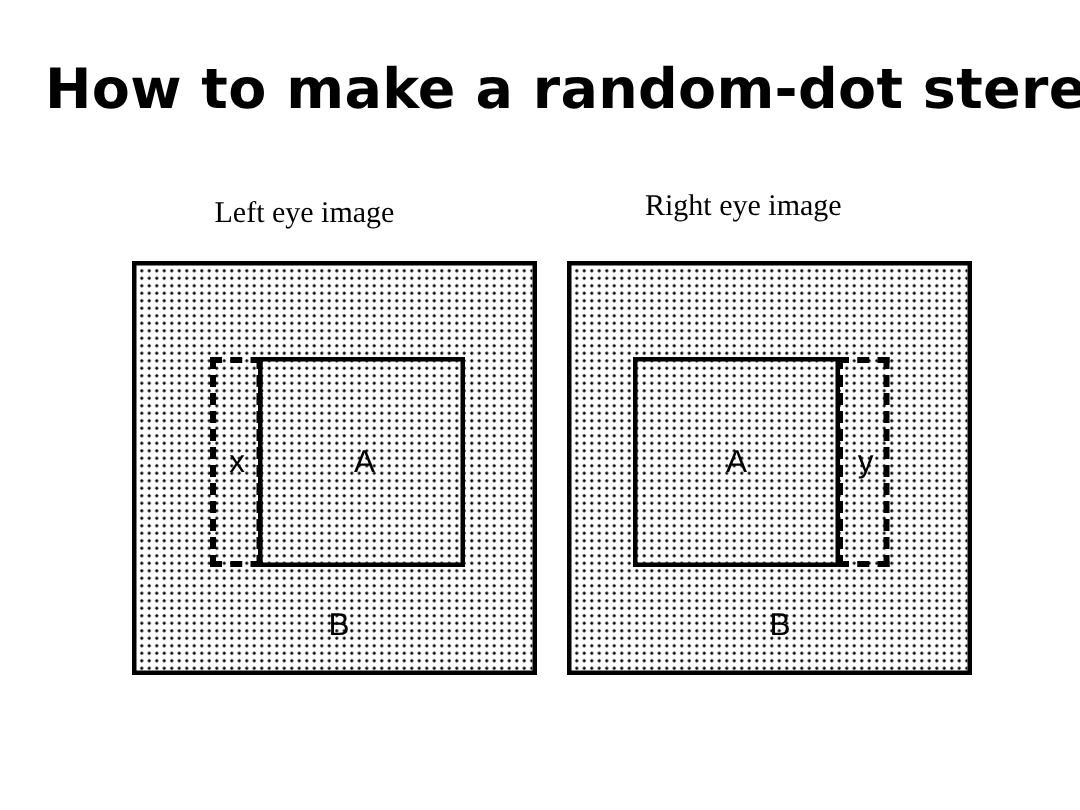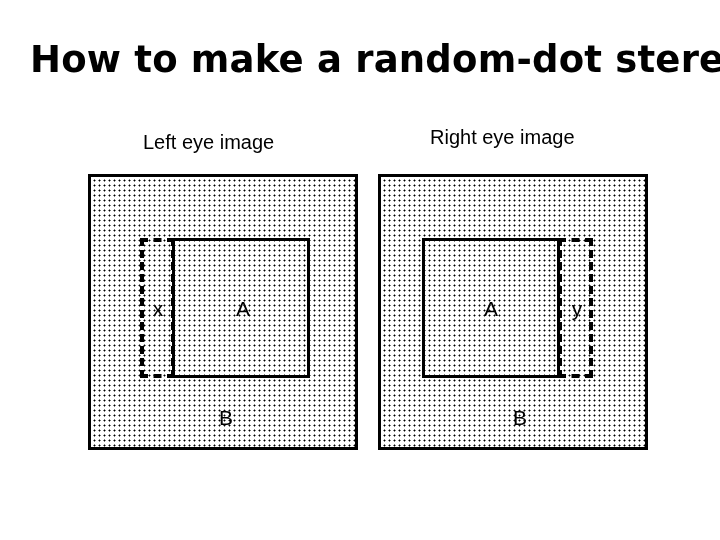--- a/index.html
+++ b/index.html
@@ -29,21 +29,21 @@
     font-weight: 600;
     letter-spacing: 0.2px;
     color: #000000;
     white-space: nowrap;
     line-height: 44px;
   }
 
   
   .panel-caption {
     position: absolute;
-    font-family: Liberation Sans, sans-serif;
+    font-family: Liberation Serif, serif;
     font-size: 20px;
     font-weight: 400;
     color: #000000;
     white-space: nowrap;
   }
   #caption-left  { left: 143px; top: 131px; }
   #caption-right { left: 430px; top: 126px; text-align: right; }
 
   
   .panel {

